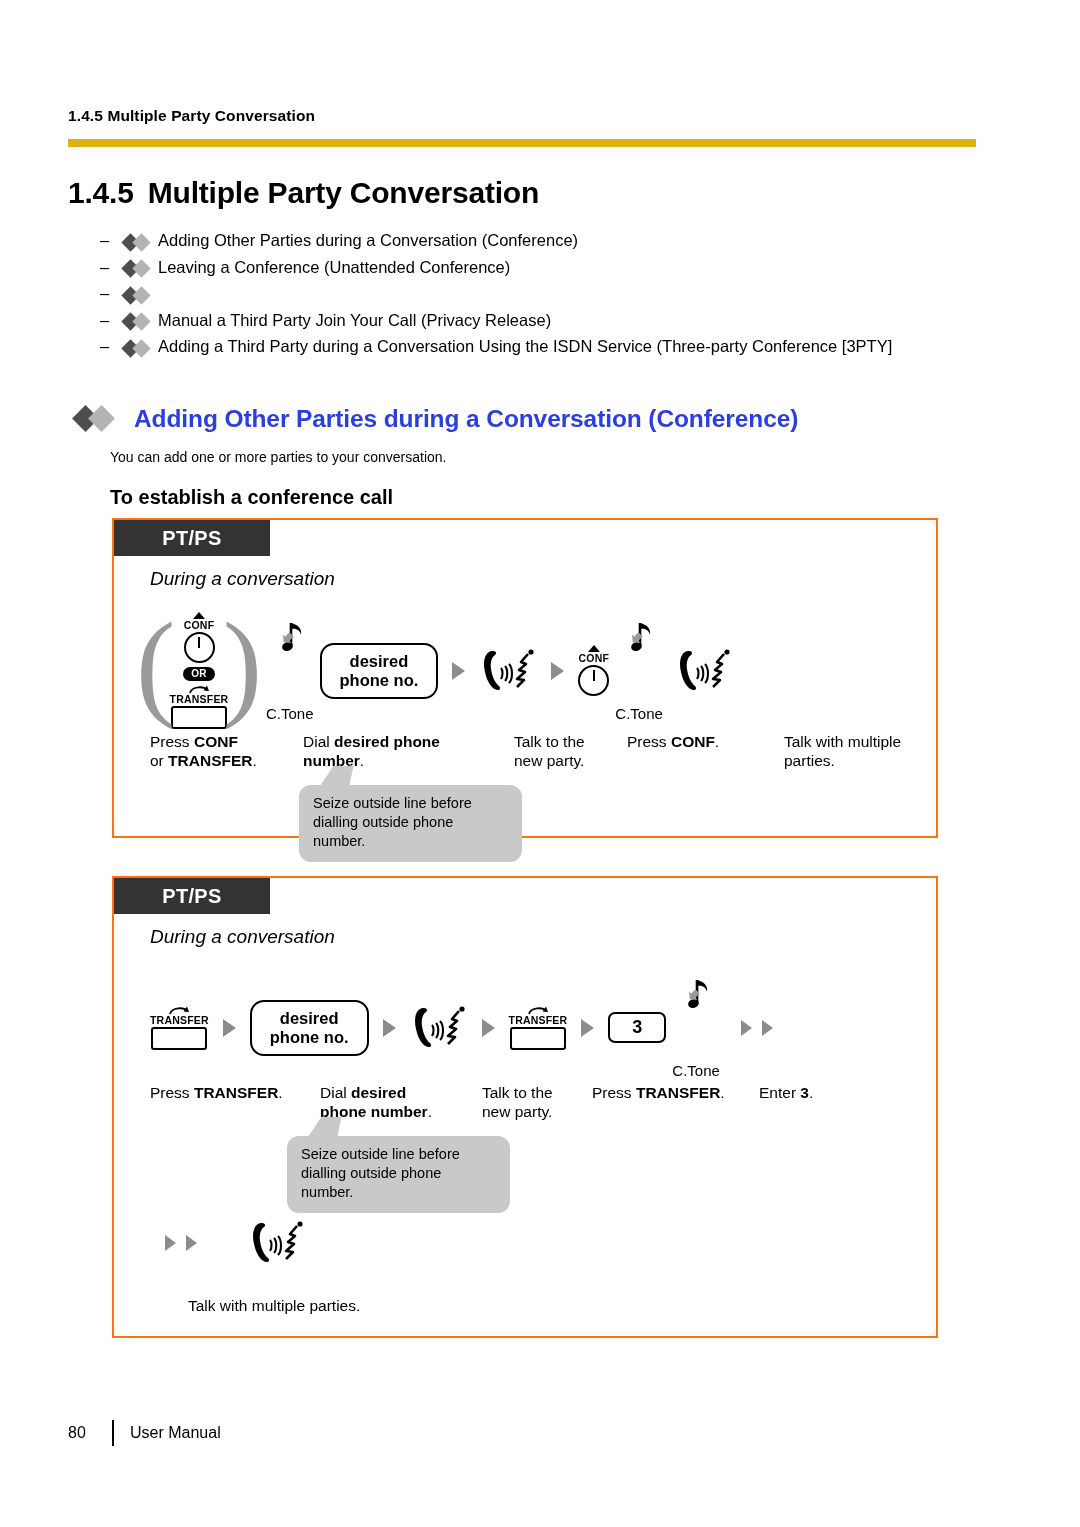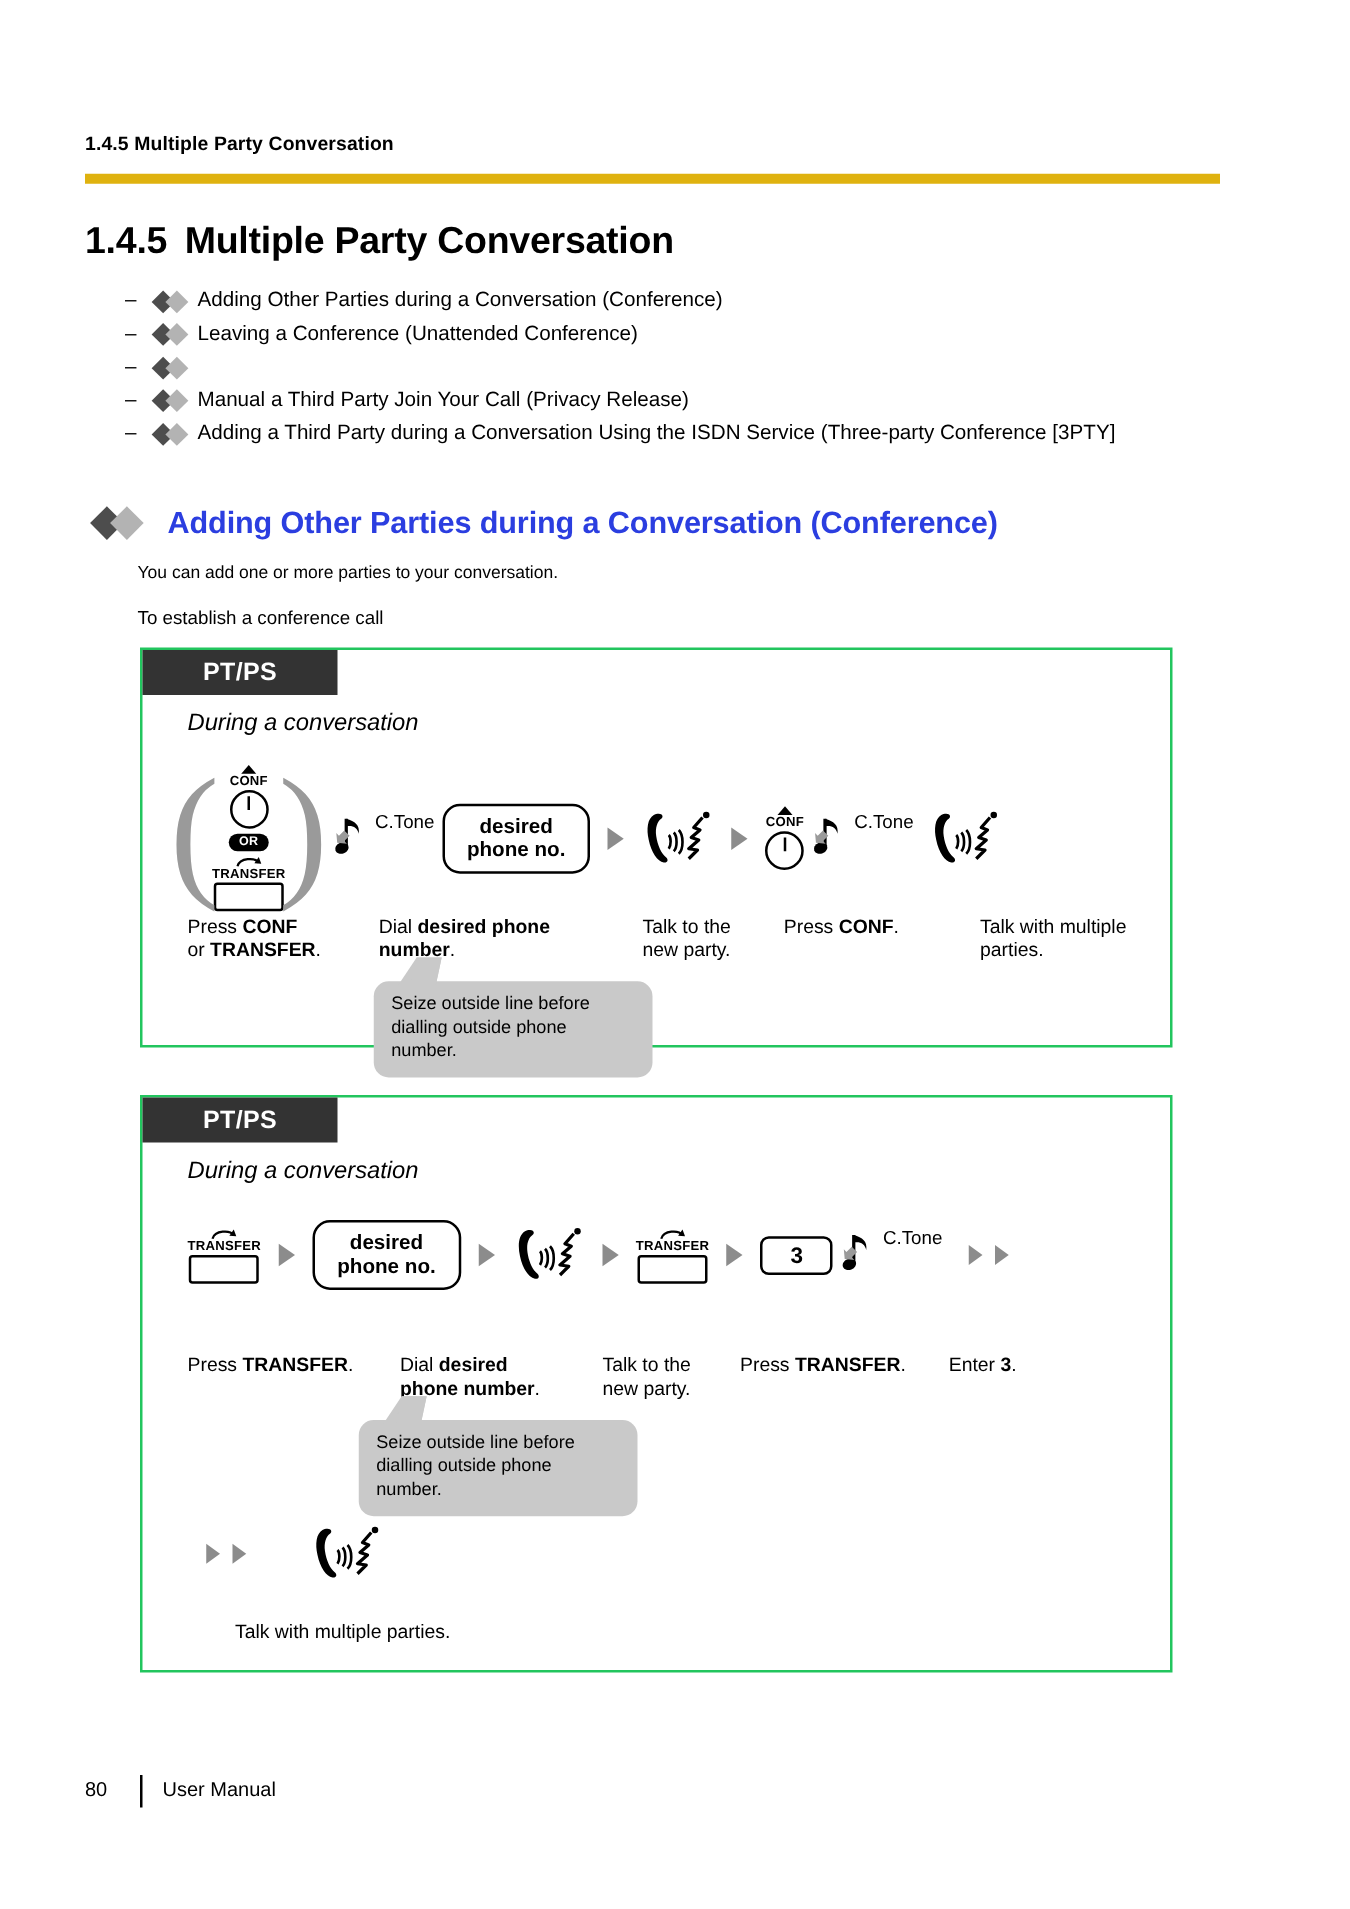--- a/index.html
+++ b/index.html
@@ -130,29 +130,29 @@
   .lead-text {
     position: absolute;
     left: 110px;
     top: 449px;
     font-size: 14px;
   }
   .proc-title {
     position: absolute;
     left: 110px;
     top: 486px;
-    font-size: 15px;
-    font-weight: normal;
+    font-size: 20px;
+    font-weight: bold;
   }
 
   
   .proc-box {
     position: absolute;
     left: 112px;
-    border: 2px solid #22c55e;
+    border: 2px solid #f97316;
     background: #fff;
     box-sizing: border-box;
     text-decoration: underline;
   }
   #box1 { top: 518px; width: 826px; height: 320px; }
   #box2 { top: 876px; width: 826px; height: 462px; }
 
   .ptps {
     position: absolute;
     left: 0px;
@@ -285,23 +285,24 @@
 
   .xfer-key {
     display: flex;
     flex-direction: column;
     align-items: center;
   }
 
   
   .ctone {
     display: flex;
-    flex-direction: row;
-    align-items: flex-start;
+    flex-direction: column;
+    align-items: flex-end;
     margin: 0 6px;
+    gap: 48px;
   }
   .ctone .note { width: 34px; height: 40px; }
   .ctone .clabel { font-size: 15px; margin-top: -2px; }
 
   
   .pill {
     border: 2.5px solid #000;
     border-radius: 14px;
     padding: 7px 18px;
     font-size: 16.5px;

